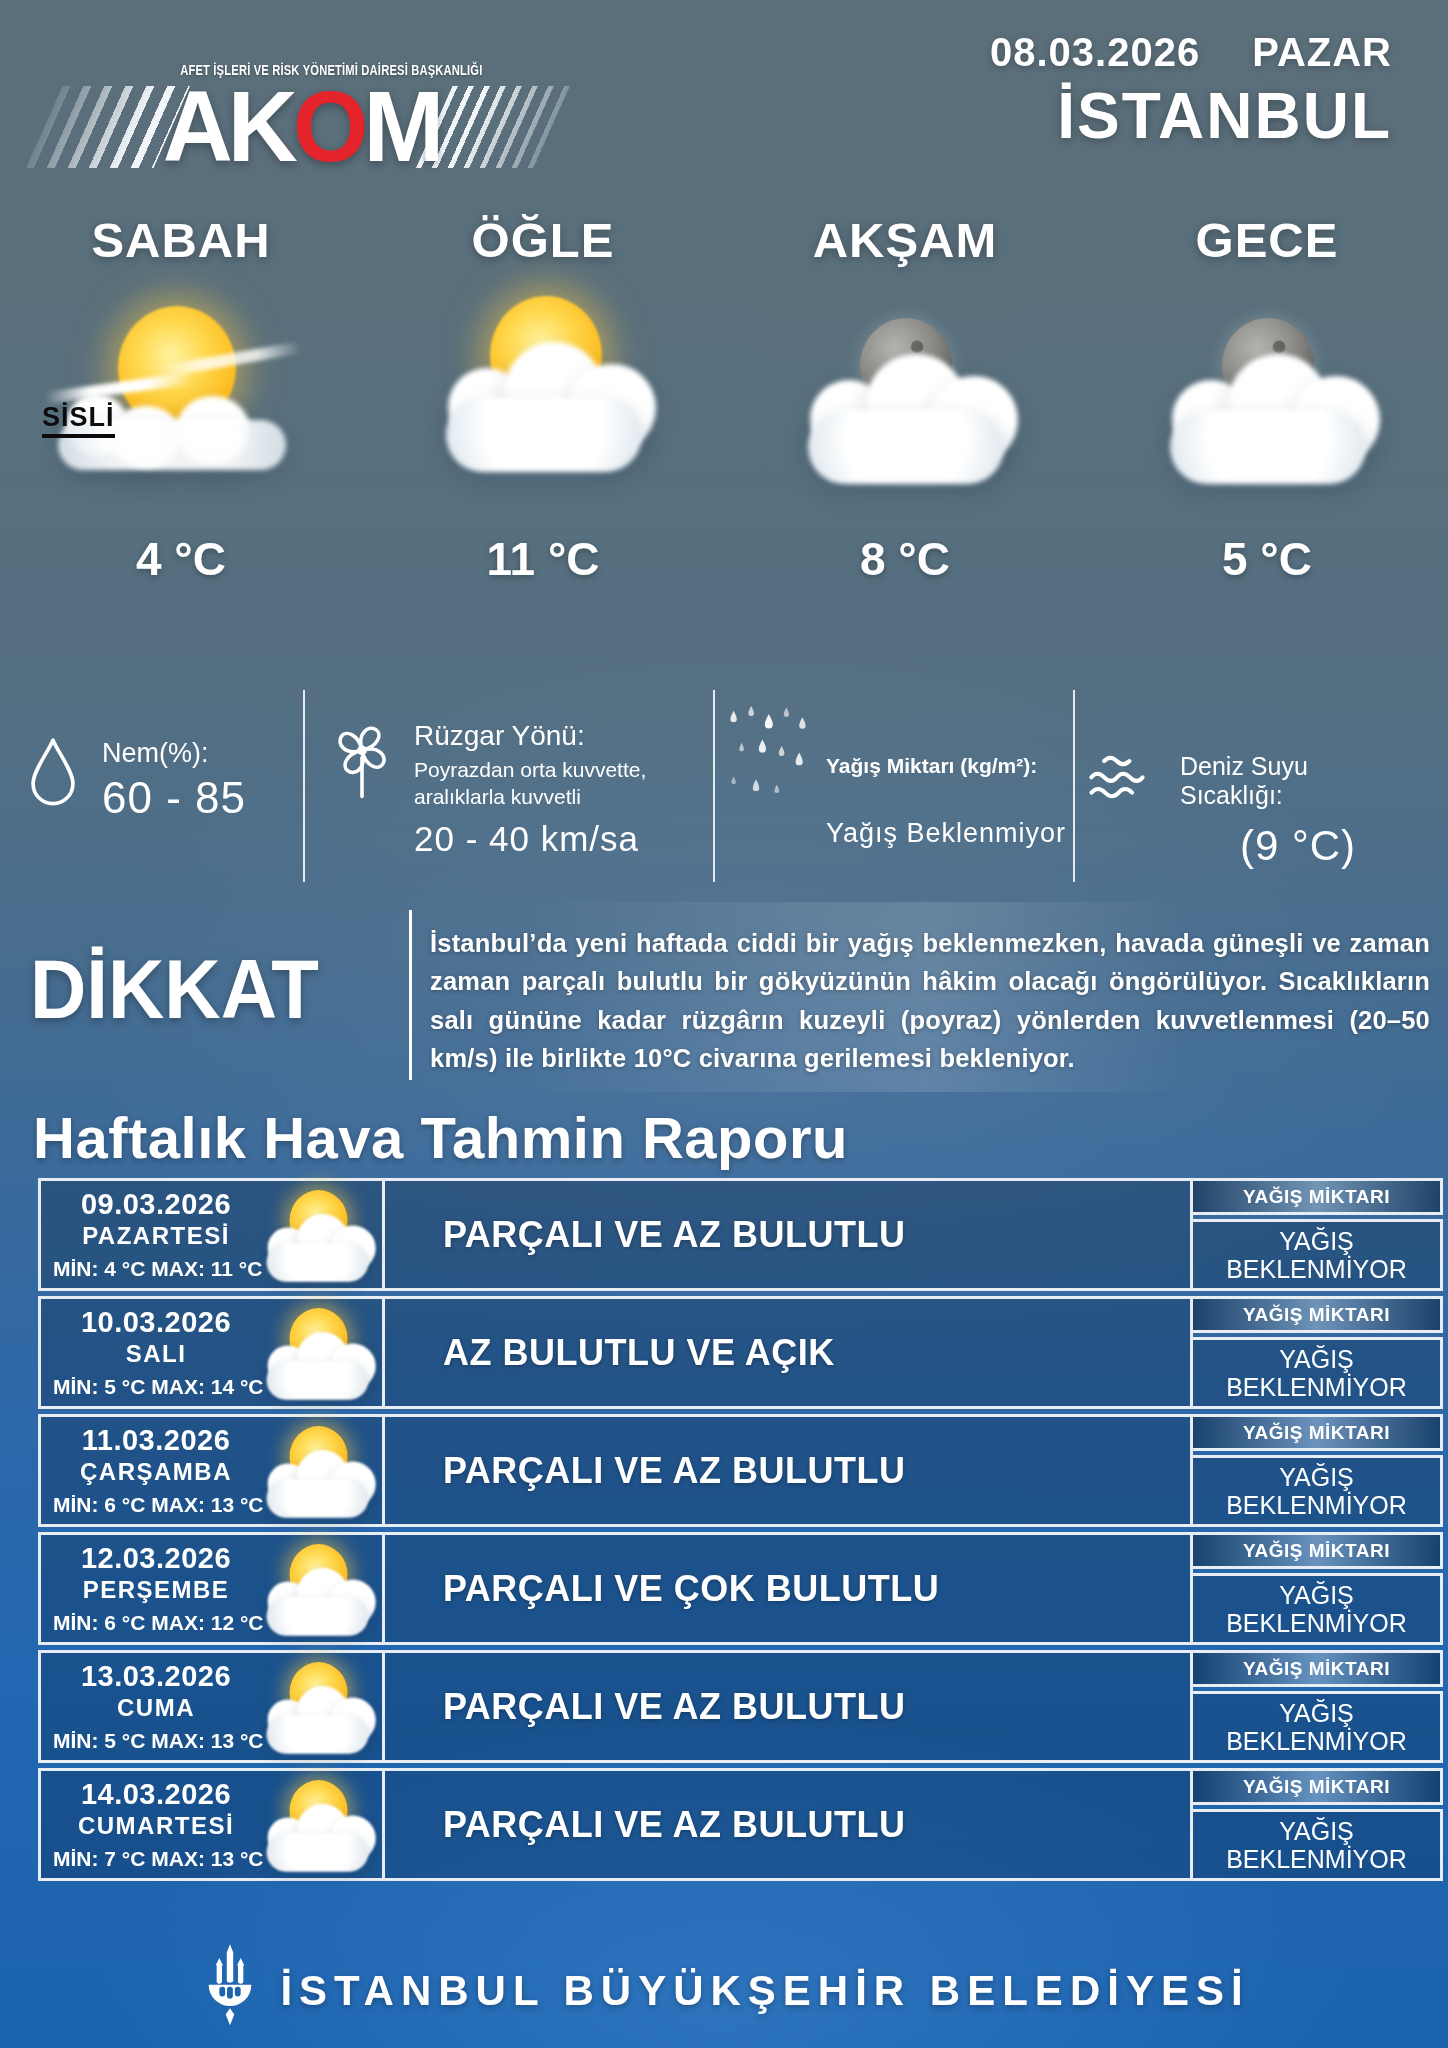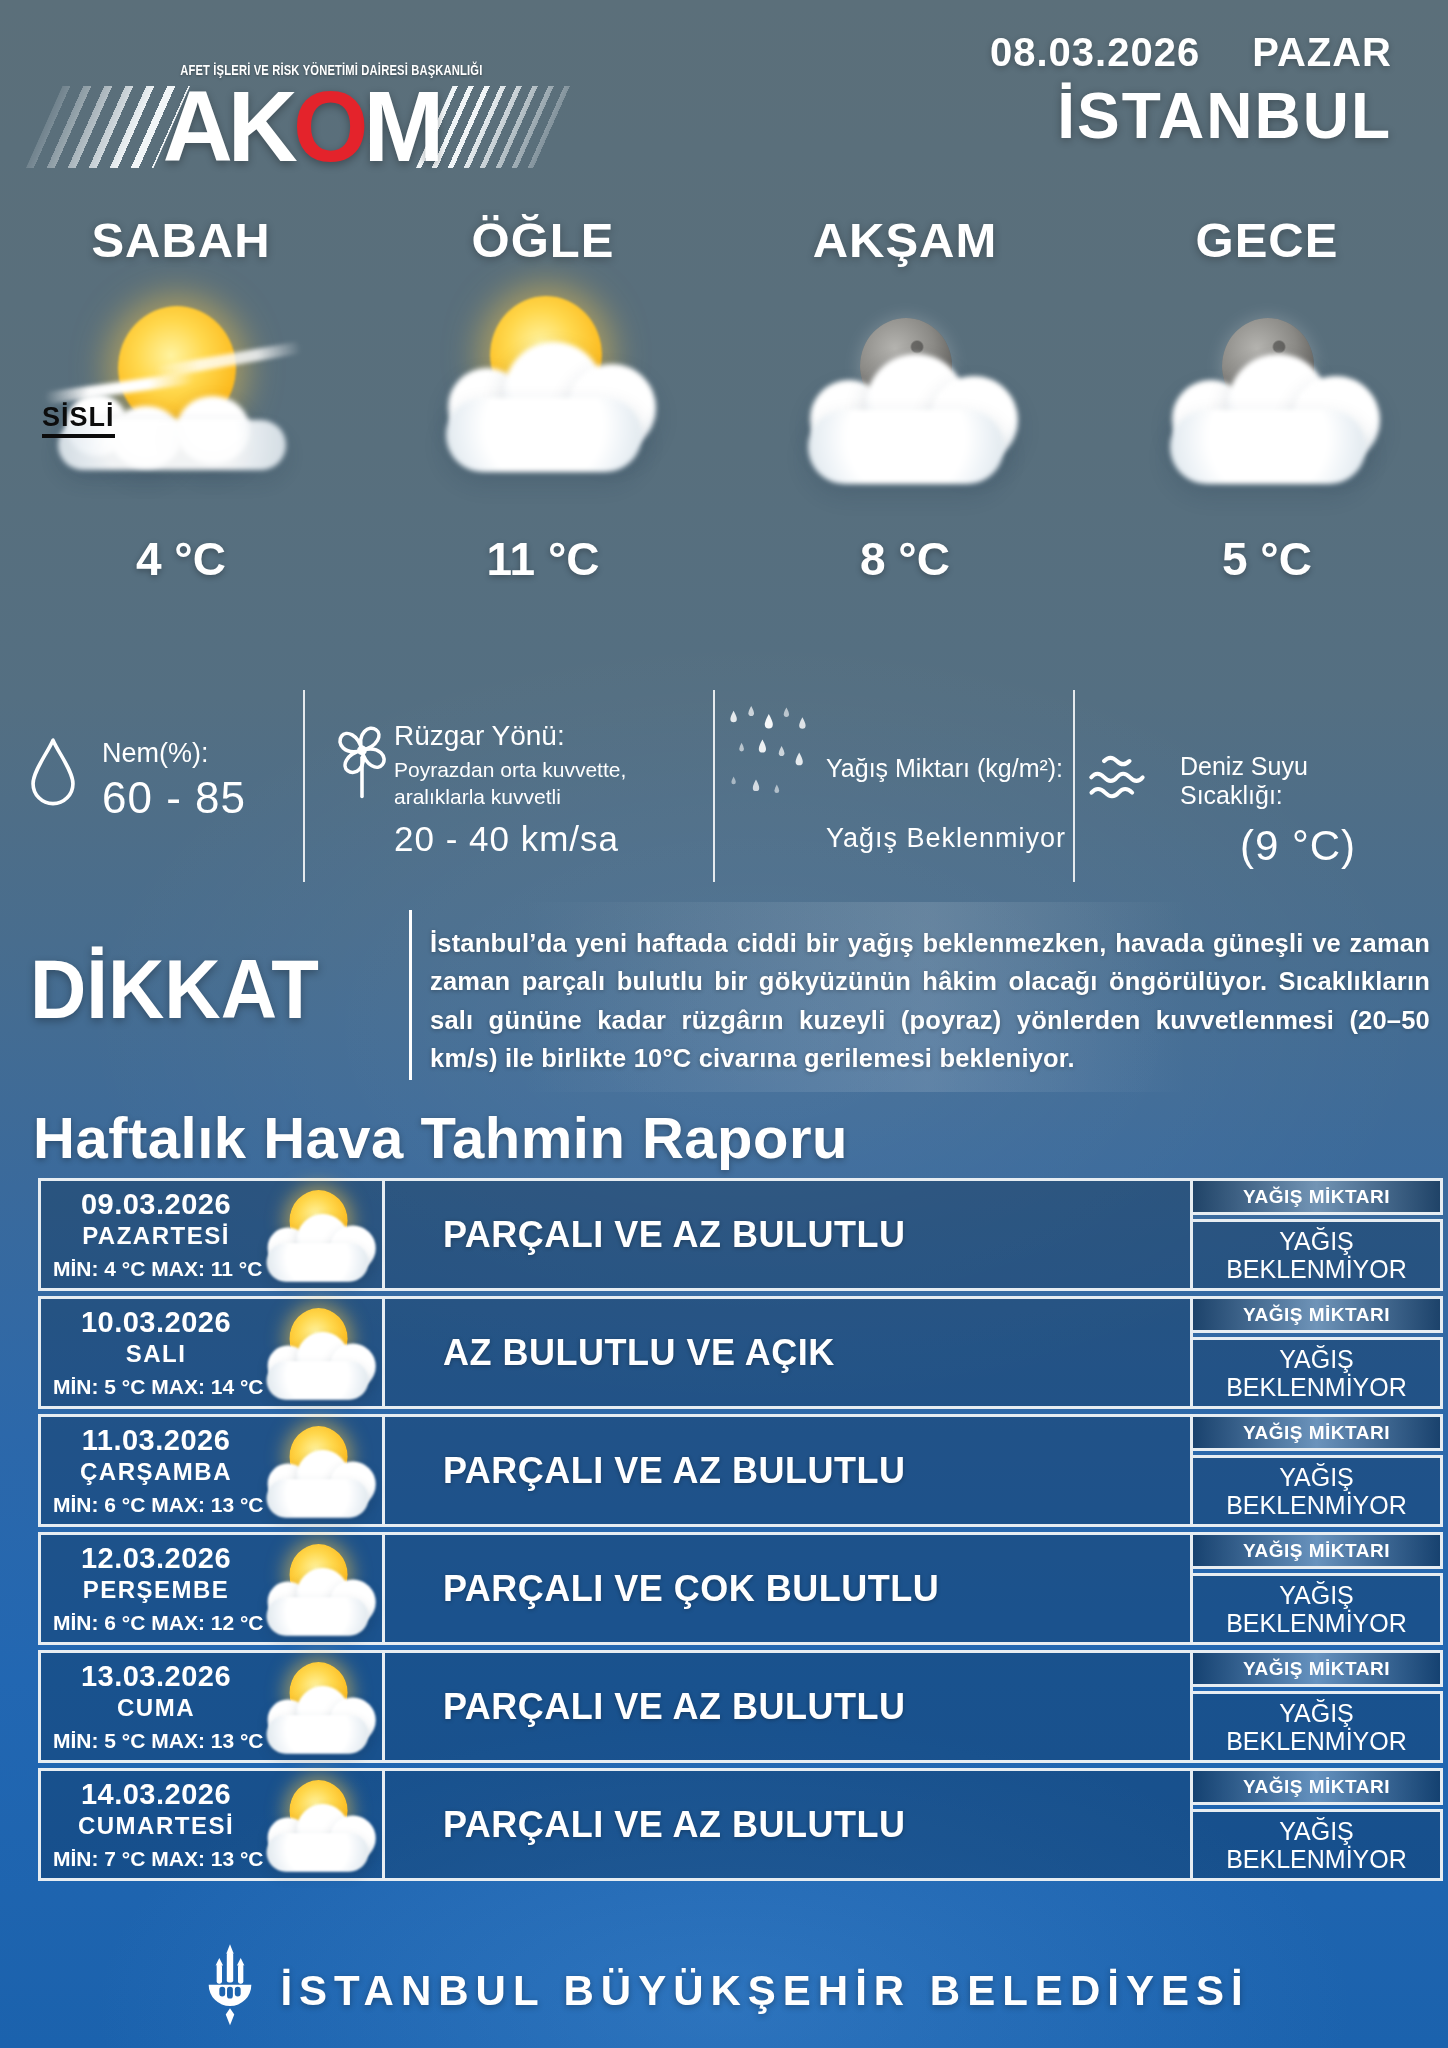--- a/index.html
+++ b/index.html
@@ -77,27 +77,27 @@
   .note:empty{display:none;border:none;}
 
   
   .metrics{left:0;top:688px;width:1416px;height:200px;}
   .vdiv{position:absolute;top:2px;width:2px;height:192px;background:rgba(255,255,255,.85);}
   .metric{position:absolute;display:flex;}
   .micon{flex:none;}
   .m-hum{left:24px;top:48px;gap:20px;align-items:flex-start;}
   .m-hum .mlabel{font-size:27px;margin-top:2px;}
   .m-hum .mvalue{font-size:44px;margin-top:4px;}
-  .m-wind{left:330px;top:32px;}
+  .m-wind{left:330px;top:32px;gap:20px;}
   .m-wind .mlabel{font-size:28px;}
   .m-wind .mdesc{font-size:21px;line-height:1.3;white-space:pre-line;margin-top:4px;}
   .m-wind .mvalue{font-size:35px;margin-top:8px;}
   .m-rain{left:724px;top:18px;gap:14px;}
   .m-rain .mcol{padding-top:48px;}
-  .m-rain .mlabel{font-size:25px;}
+  .m-rain .mlabel{font-size:21px;font-weight:bold;}
   .m-rain .mvalue{font-size:27px;margin-top:40px;}
   .m-sea{left:1086px;top:64px;gap:18px;}
   .m-sea .mlabel{font-size:25px;}
   .m-sea .mvalue{font-size:42px;margin-top:12px;text-align:center;}
   .mlabel,.mdesc{font-weight:400;}
   .mvalue{font-weight:400;letter-spacing:1px;}
 
   
   .warning{left:0;top:902px;width:1448px;height:190px;
     background:linear-gradient(90deg, rgba(255,255,255,0) 36%, rgba(205,215,225,.12) 55%,

